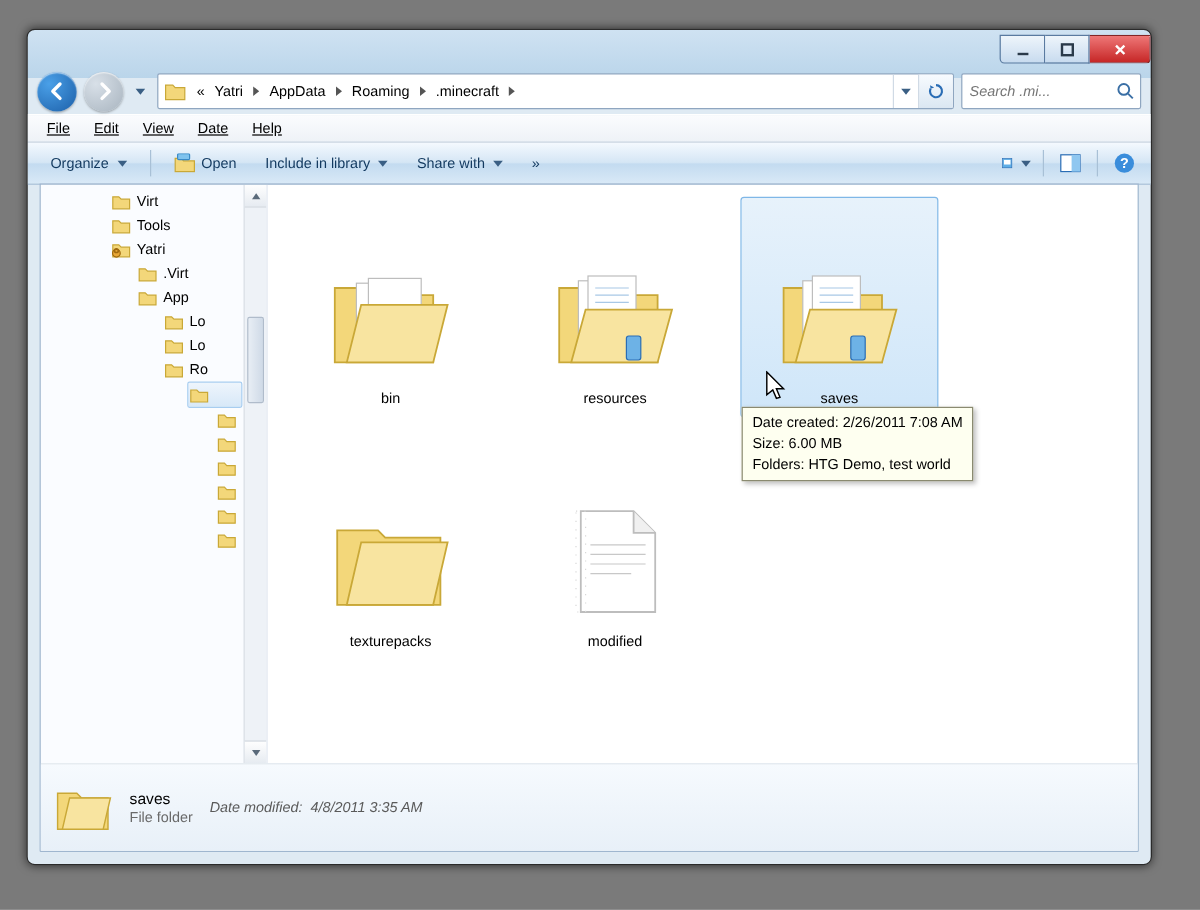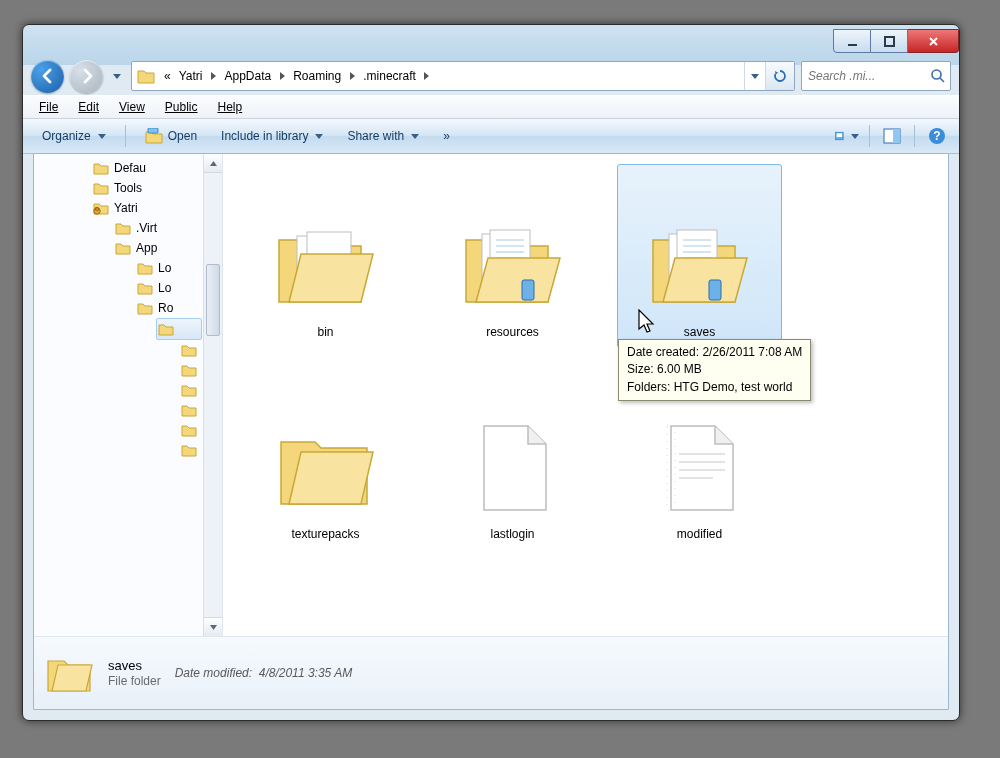--- a/index.html
+++ b/index.html
@@ -138,21 +138,21 @@
           <circle cx="6.5" cy="6.5" r="4.5" fill="none" stroke="#3a6fa5" stroke-width="1.6"></circle>
           <path d="M10 10 L14 14" stroke="#3a6fa5" stroke-width="1.6"></path>
         </svg>
     </div>
   </div>
 
   <div class="menubar">
     <span>File</span>
     <span>Edit</span>
     <span>View</span>
-    <span>Public</span>
+    <span>Date</span>
     <span>Help</span>
   </div>
 
   <div class="cmdbar">
     <div class="btn">
         <span>Organize</span>
         <span class="tri dd"></span>
       </div>
     <div class="sep"></div>
     <div class="btn">
@@ -198,21 +198,21 @@
   </div>
 
   <div class="body">
     <div class="split">
       <div class="tree">
         <ul id="tree-list">
             <li style="padding-left: 58px;">
               <svg class="tfold" viewBox="0 0 18 16">
                 <path d="M2 4 h5 l2 2 h7 v8 h-14 z" fill="#f3d77a" stroke="#c9a837"></path>
               </svg>
-              <span>Defau</span>
+              <span>Virt</span>
             </li>
             <li style="padding-left: 58px;">
               <svg class="tfold" viewBox="0 0 18 16">
                 <path d="M2 4 h5 l2 2 h7 v8 h-14 z" fill="#f3d77a" stroke="#c9a837"></path>
               </svg>
               <span>Tools</span>
             </li>
             <li style="padding-left: 58px;">
               <svg class="tfold" viewBox="0 0 18 16">
                 <path d="M2 4 h5 l2 2 h7 v8 h-14 z" fill="#f3d77a" stroke="#c9a837"></path>
@@ -351,27 +351,20 @@
               <svg class="icn" viewBox="0 0 110 100">
                 <path d="M10 26 h34 l6 6 h46 v56 h-86 z" fill="#f3d77a" stroke="#c9a837" stroke-width="1.5"></path>
                 <path d="M18 88 L30 36 h72 l-12 52 z" fill="#f8e4a0" stroke="#c9a837" stroke-width="1.5"></path>
               </svg>
               <div class="lbl">texturepacks</div>
             </div>
             <div class="item">
               <svg class="icn" viewBox="0 0 110 100">
                 <path d="M26 10 h44 l18 18 v66 h-62 z" fill="#fff" stroke="#bdbdbd" stroke-width="1.5"></path>
                 <path d="M70 10 v18 h18" fill="#f0f0f0" stroke="#bdbdbd" stroke-width="1.5"></path>
-              </svg>
-              <div class="lbl">lastlogin</div>
-            </div>
-            <div class="item">
-              <svg class="icn" viewBox="0 0 110 100">
-                <path d="M26 10 h44 l18 18 v66 h-62 z" fill="#fff" stroke="#bdbdbd" stroke-width="1.5"></path>
-                <path d="M70 10 v18 h18" fill="#f0f0f0" stroke="#bdbdbd" stroke-width="1.5"></path>
                 <line x1="34" y1="38" x2="80" y2="38" stroke="#c8c8c8"></line>
                 <line x1="34" y1="46" x2="80" y2="46" stroke="#c8c8c8"></line>
                 <line x1="34" y1="54" x2="80" y2="54" stroke="#c8c8c8"></line>
                 <line x1="34" y1="62" x2="68" y2="62" stroke="#c8c8c8"></line>
                 <rect x="22" y="10" width="8" height="84" fill="none" stroke="#d8d8d8" stroke-dasharray="1 6"></rect>
               </svg>
               <div class="lbl">modified</div>
             </div>
           </div>
         <svg class="cursor" width="20" height="26" viewBox="0 0 20 26">

